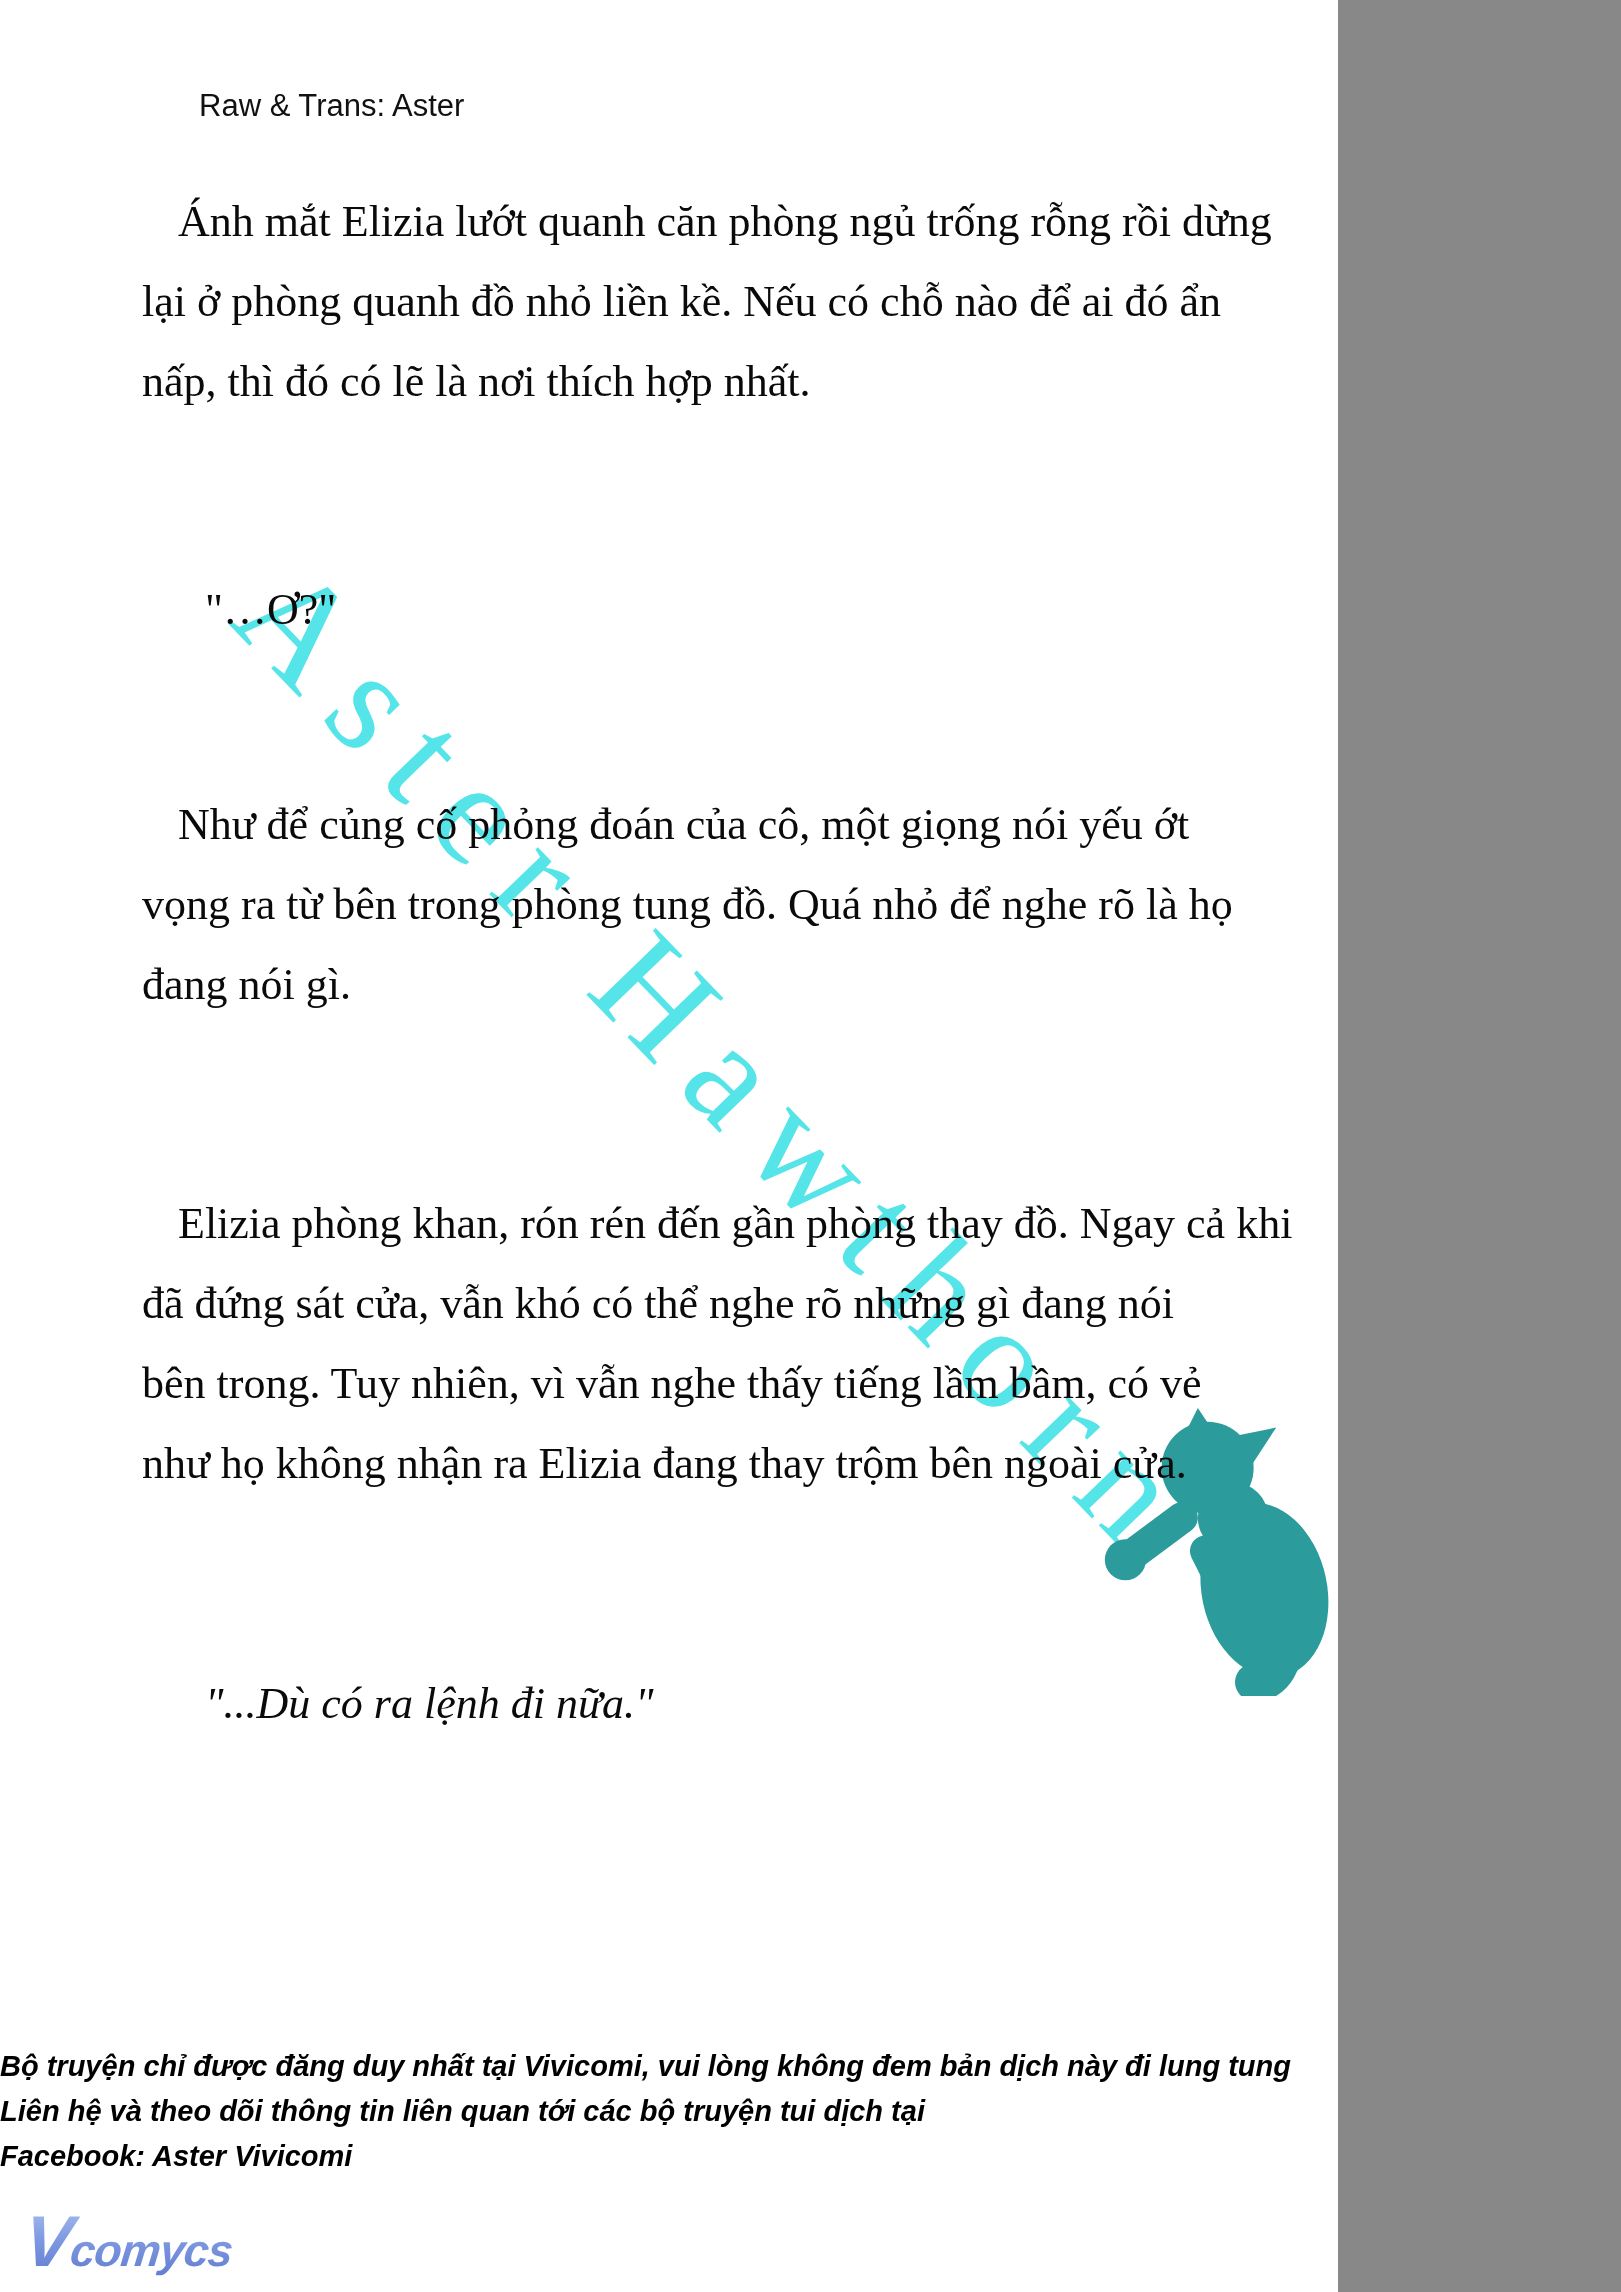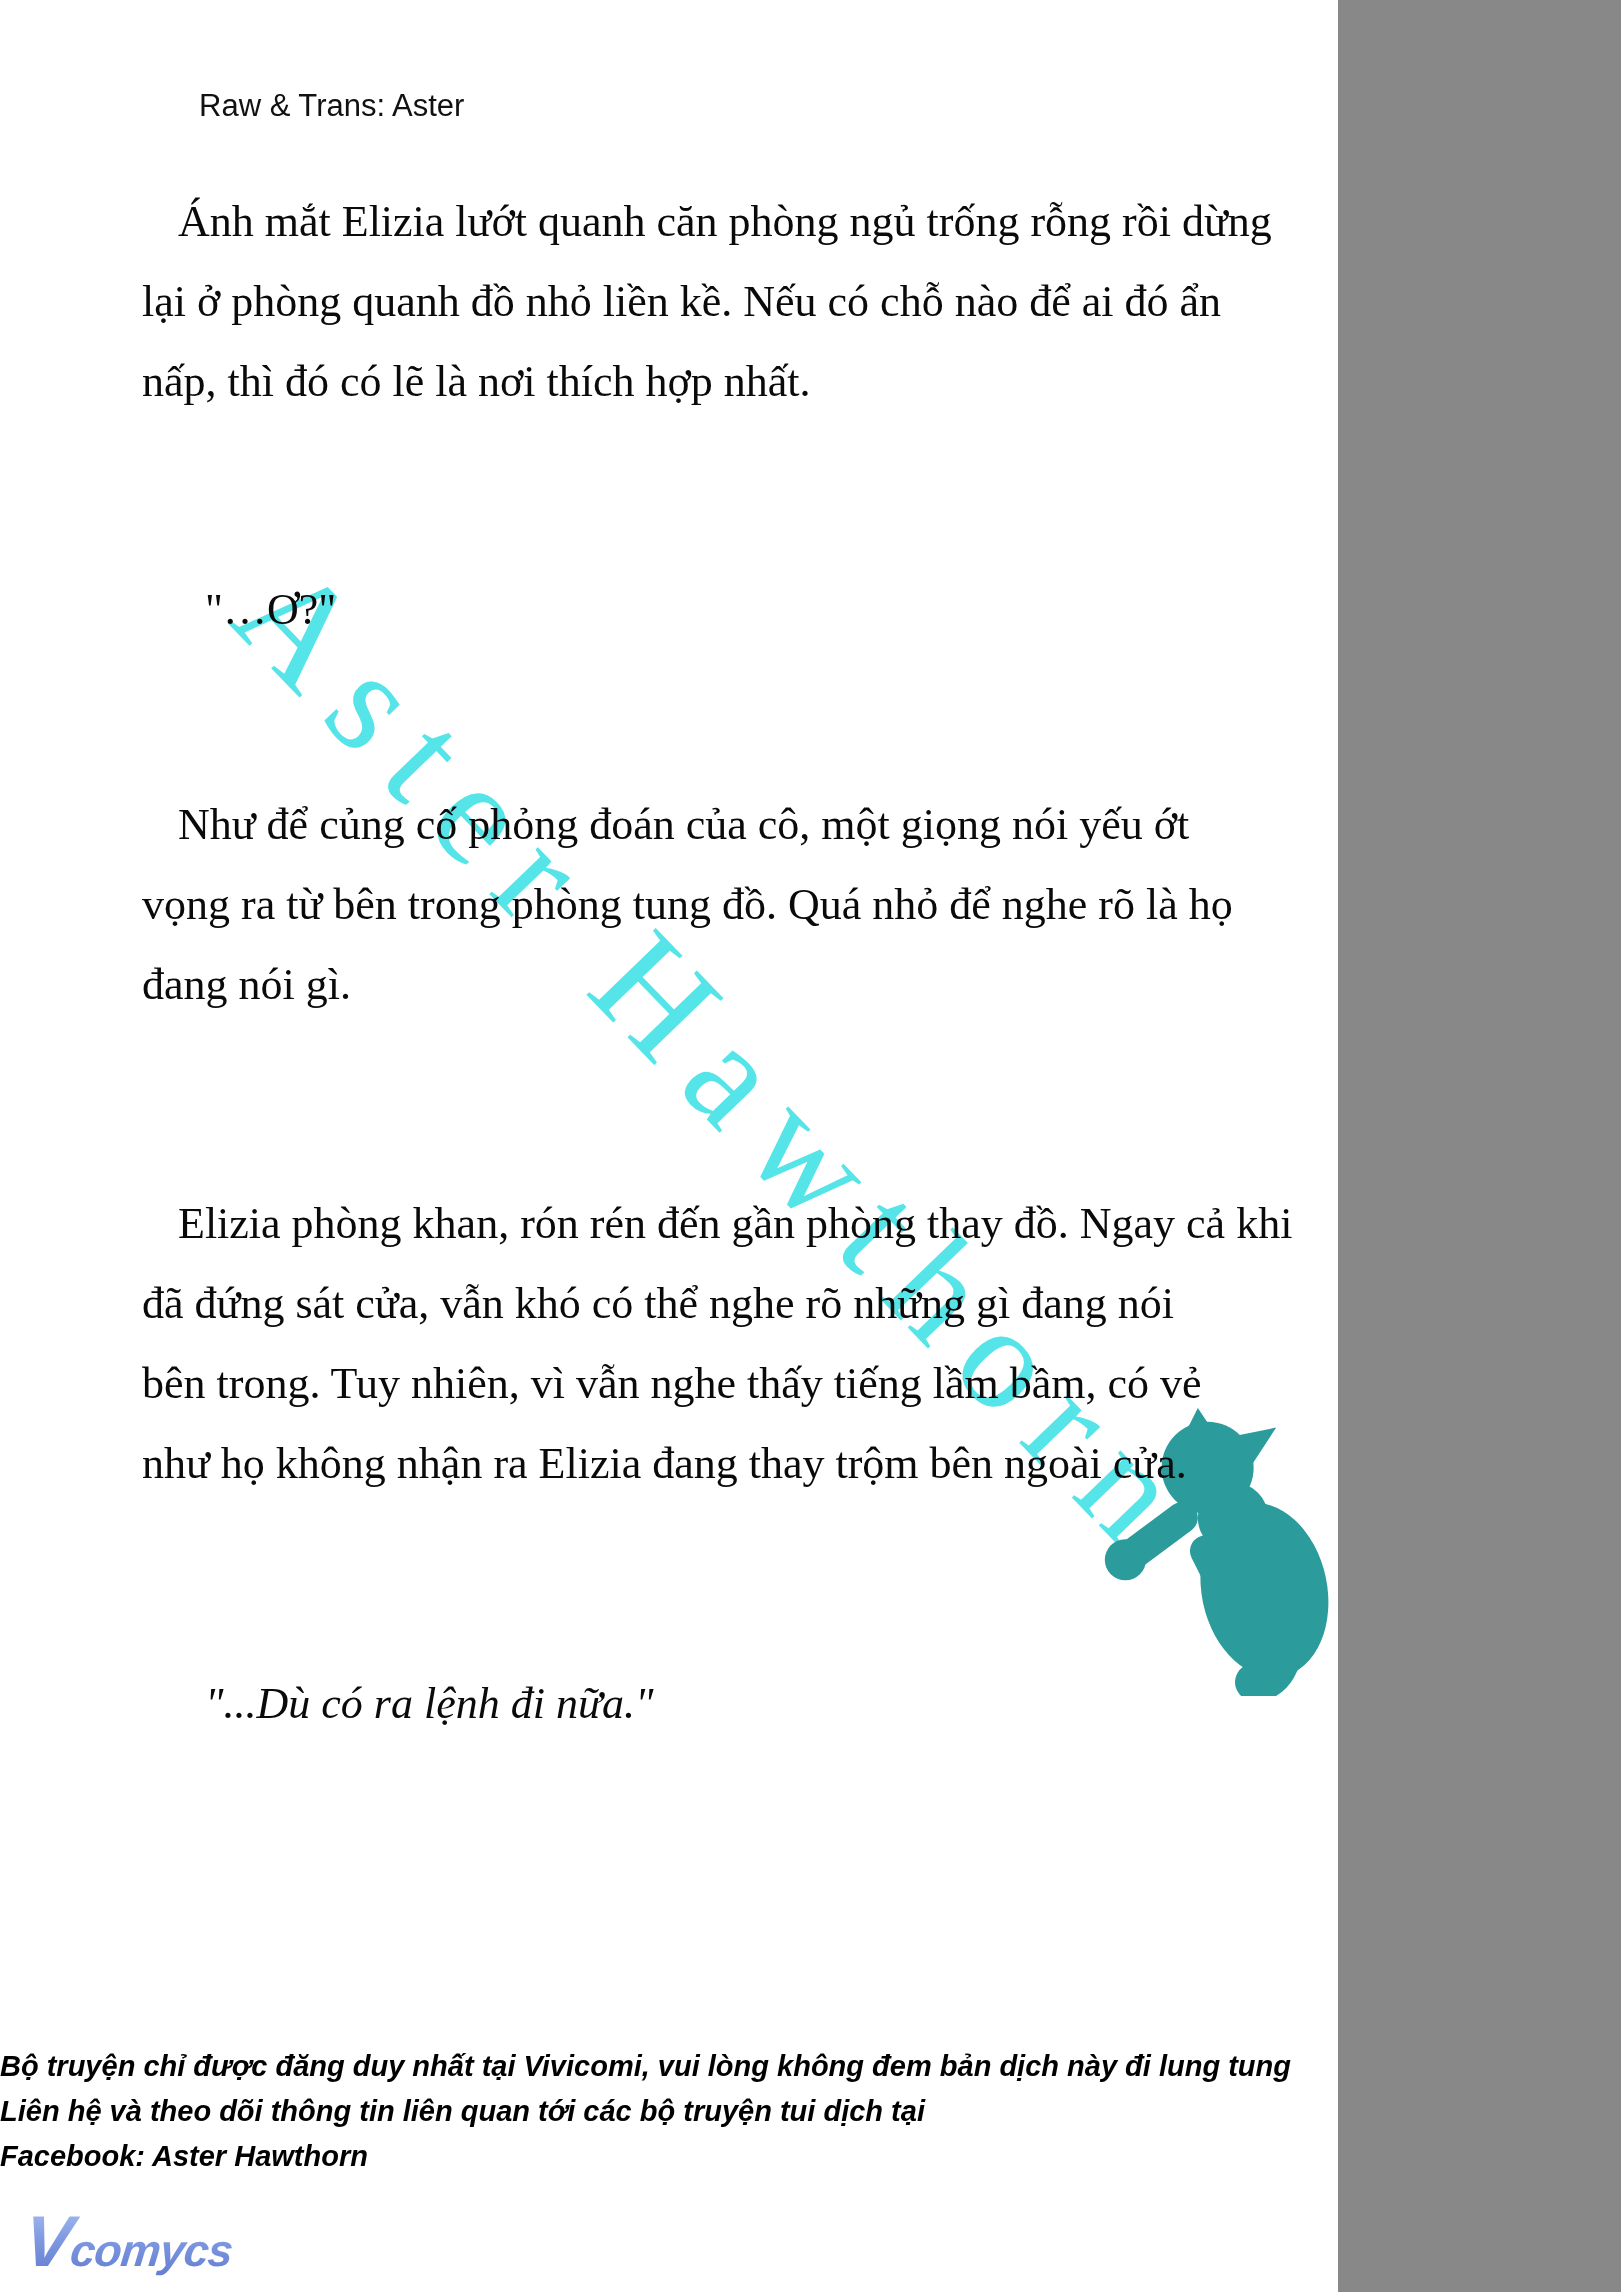--- a/index.html
+++ b/index.html
@@ -122,19 +122,19 @@
     <div class="line">như họ không nhận ra Elizia đang thay trộm bên ngoài cửa.</div>
   </div>
 
   <div class="para italic" style="top:1664px">
     <div class="line qindent">"...Dù có ra lệnh đi nữa."</div>
   </div>
 
   <div class="doc-footer">
     <div>Bộ truyện chỉ được đăng duy nhất tại Vivicomi, vui lòng không đem bản dịch này đi lung tung</div>
     <div>Liên hệ và theo dõi thông tin liên quan tới các bộ truyện tui dịch tại</div>
-    <div>Facebook: Aster Hawthorn</div>
+    <div>Facebook: Aster Vivicomi</div>
   </div>
 
   <div class="logo">Vcomycs</div>
 
 </div>
 
 
 </body></html>

